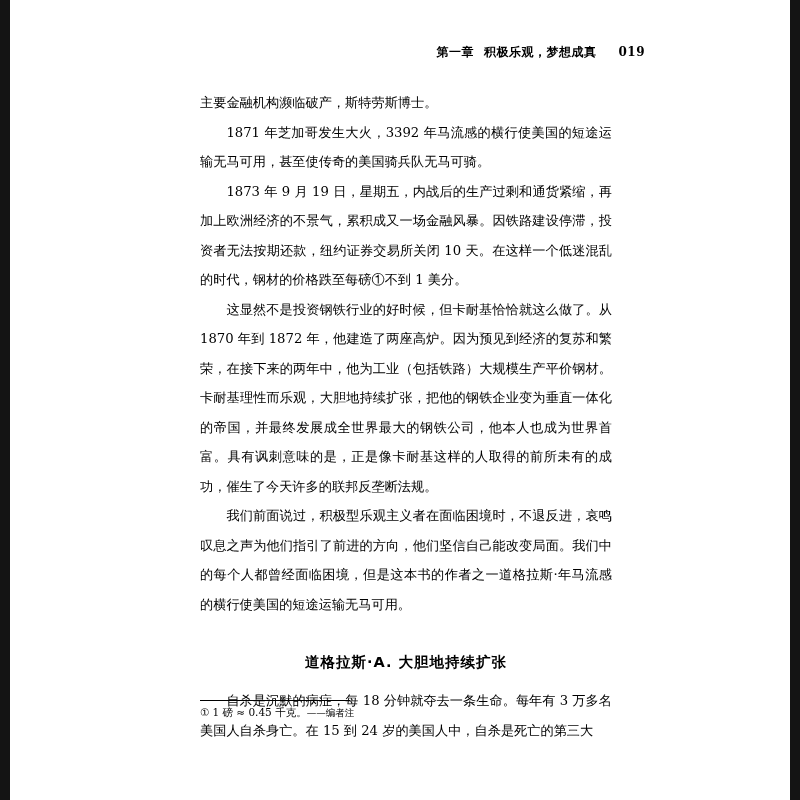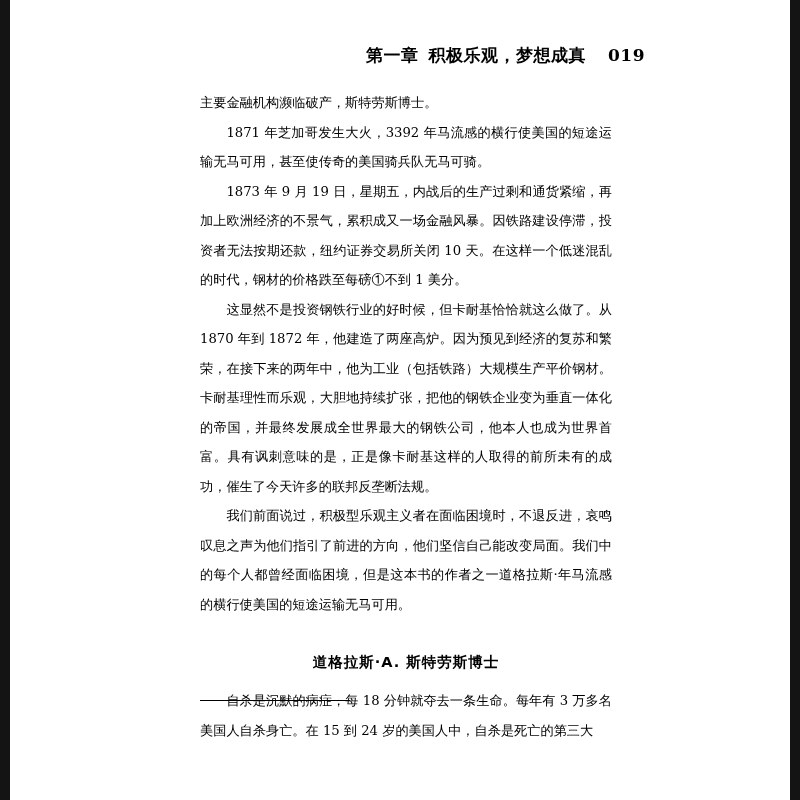--- a/index.html
+++ b/index.html
@@ -38,21 +38,21 @@
     top: 0;
     width: 780px;
     height: 800px;
     background: #ffffff;
   }
 
   .header {
     position: absolute;
     top: 44px;
     right: 145px;
-    font-size: 17px;
+    font-size: 12px;
     font-weight: bold;
     letter-spacing: 0.5px;
     white-space: nowrap;
     font-family: "DejaVu Sans", "Liberation Sans", sans-serif;
   }
   .header .chap { margin-right: 10px; }
   .header .title { margin-right: 22px; }
   .header .pageno { font-family: "DejaVu Serif", "Liberation Serif", serif; }
 
   .body-area {
@@ -113,21 +113,24 @@
       <span class="chap">第一章</span><span class="title">积极乐观，梦想成真</span><span class="pageno">019</span>
     </div>
 
     <div class="body-area">
       <p class="para noindent">主要金融机构濒临破产，斯特劳斯博士。</p>
       <p class="para">1871 年芝加哥发生大火，3392 年马流感的横行使美国的短途运输无马可用，甚至使传奇的美国骑兵队无马可骑。</p>
       <p class="para">1873 年 9 月 19 日，星期五，内战后的生产过剩和通货紧缩，再加上欧洲经济的不景气，累积成又一场金融风暴。因铁路建设停滞，投资者无法按期还款，纽约证券交易所关闭 10 天。在这样一个低迷混乱的时代，钢材的价格跌至每磅①不到 1 美分。</p>
       <p class="para">这显然不是投资钢铁行业的好时候，但卡耐基恰恰就这么做了。从 1870 年到 1872 年，他建造了两座高炉。因为预见到经济的复苏和繁荣，在接下来的两年中，他为工业（包括铁路）大规模生产平价钢材。卡耐基理性而乐观，大胆地持续扩张，把他的钢铁企业变为垂直一体化的帝国，并最终发展成全世界最大的钢铁公司，他本人也成为世界首富。具有讽刺意味的是，正是像卡耐基这样的人取得的前所未有的成功，催生了今天许多的联邦反垄断法规。</p>
       <p class="para">我们前面说过，积极型乐观主义者在面临困境时，不退反进，哀鸣叹息之声为他们指引了前进的方向，他们坚信自己能改变局面。我们中的每个人都曾经面临困境，但是这本书的作者之一道格拉斯·年马流感的横行使美国的短途运输无马可用。</p>
 
-      <div class="section-title">道格拉斯·A. 斯特劳斯博士</div>
+      <div class="section-title">道格拉斯·A. 大胆地持续扩张</div>
 
       <p class="para">自杀是沉默的病症，每 18 分钟就夺去一条生命。每年有 3 万多名美国人自杀身亡。在 15 到 24 岁的美国人中，自杀是死亡的第三大</p>
     </div>
 
     <div class="footnote-rule"></div>
+    <div class="footnote">
+      <span class="mark">①</span><span>1 磅 ≈ 0.45 千克。</span><span class="credit">——编者注</span>
+    </div>
 
   </div>
 </div>
 
 </body></html>

